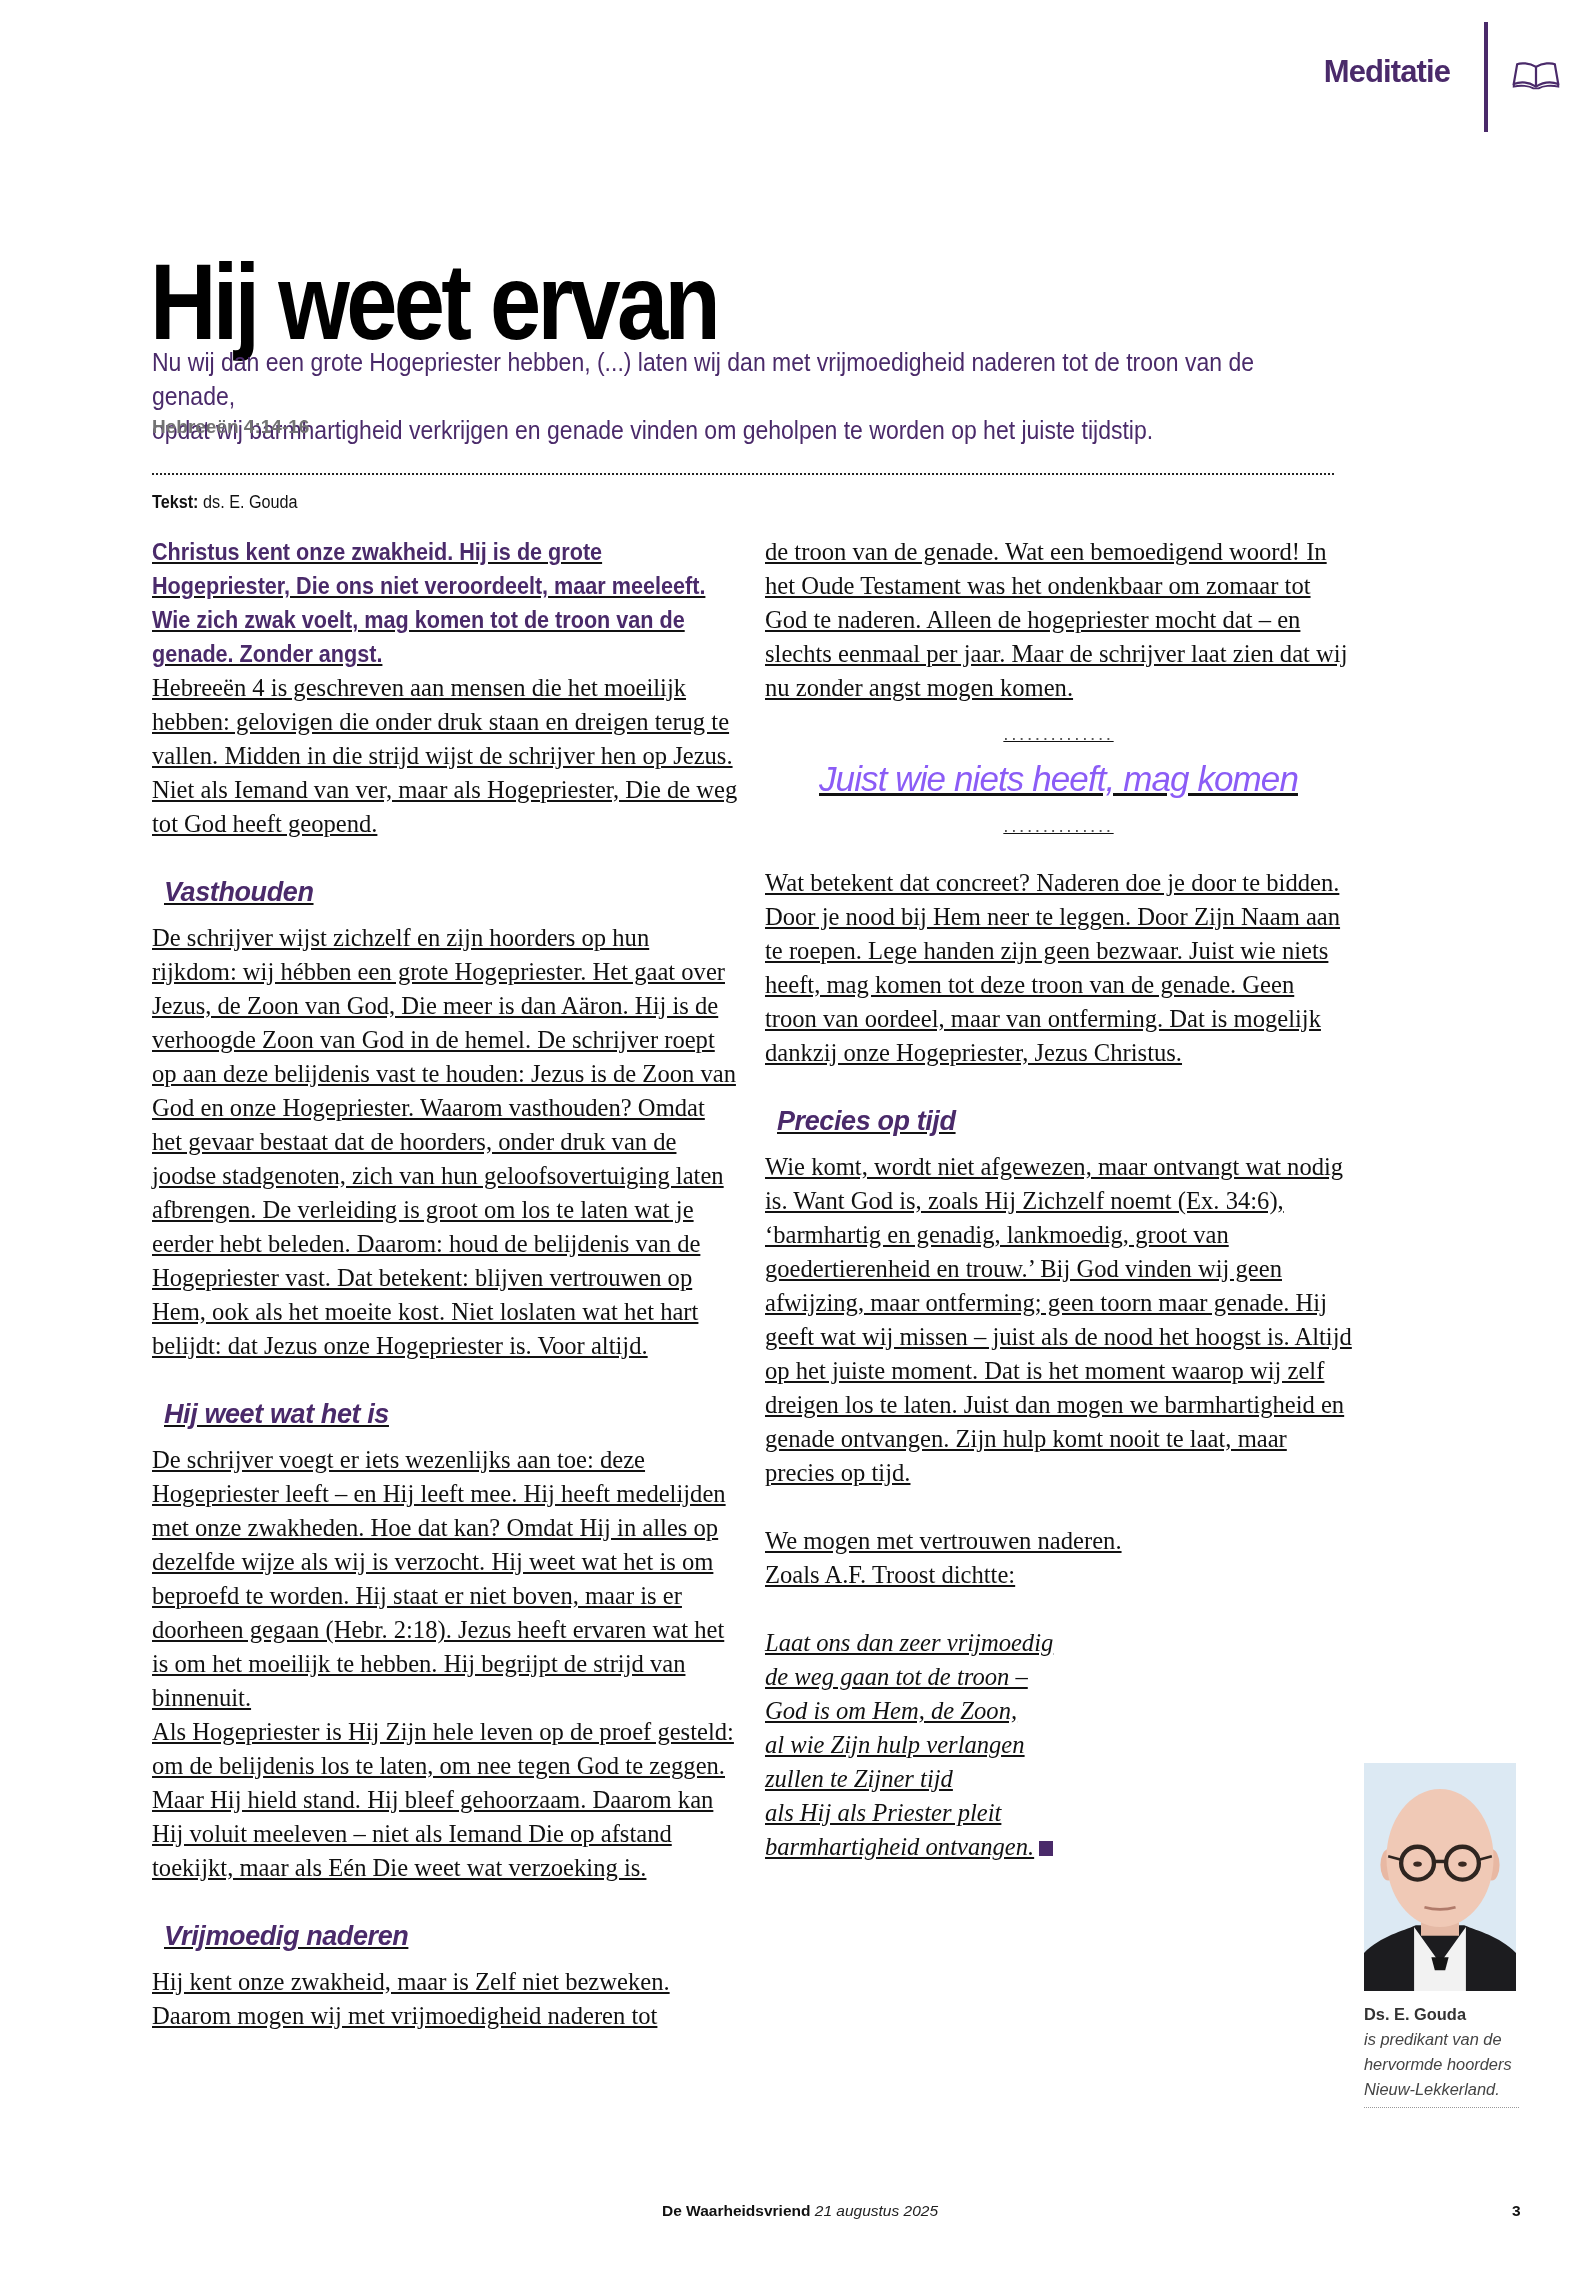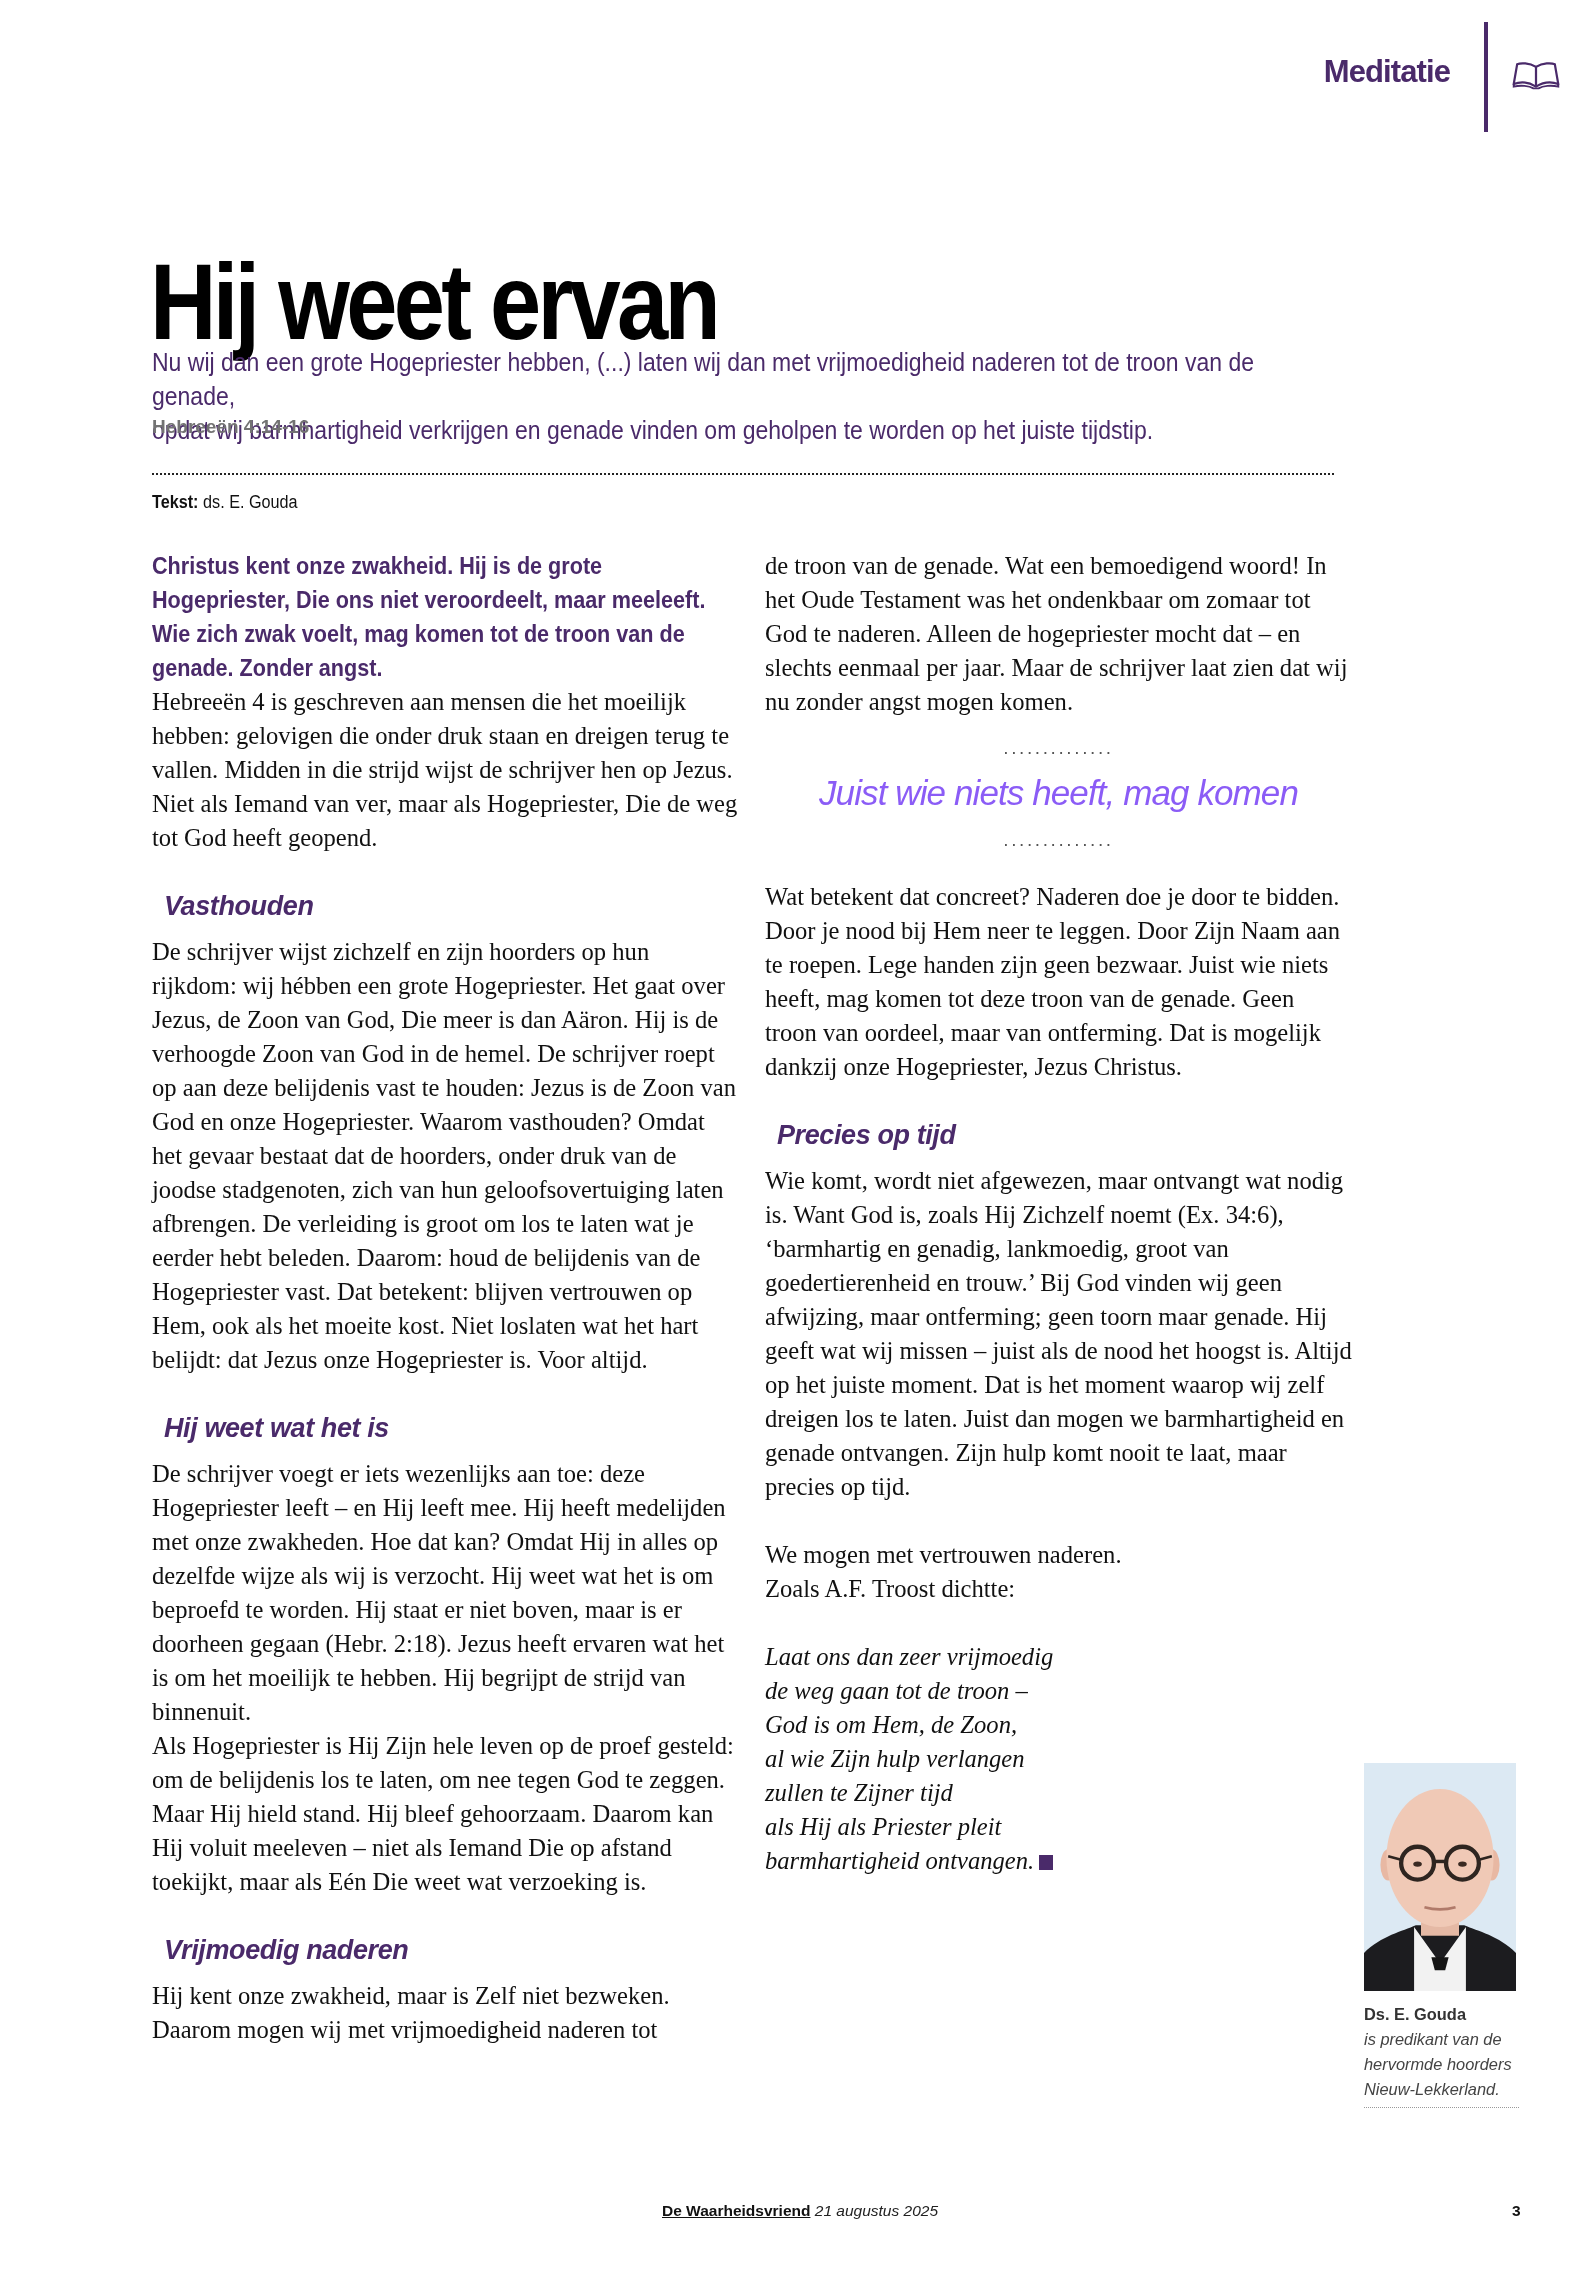--- a/index.html
+++ b/index.html
@@ -18,21 +18,21 @@
   
   .intro { position: absolute; top: 345px; left: 152px; width: 1208px; font-family: "Liberation Sans", sans-serif;
     font-size: 25px; line-height: 34px; color: #4a2a6a; transform: scaleX(0.92); transform-origin: left top; }
   .intro-ref { position: absolute; top: 416px; left: 152px; font-family: "Liberation Sans", sans-serif; font-weight: bold;
     font-size: 19px; color: #737373; }
   .dotted-rule { position: absolute; top: 473px; left: 152px; width: 1182px; height: 0; border-top: 2.6px dotted #222; }
   .byline { position: absolute; top: 492px; left: 152px; font-family: "Liberation Sans", sans-serif; font-size: 18px; color: #111; transform: scaleX(0.9); transform-origin: left top; }
   .byline b { font-weight: bold; }
 
   
-  .col { position: absolute; top: 549px; width: 587px; font-family: "Liberation Serif", serif; font-size: 24.6px; line-height: 34px; color: #111; }
+  .col { position: absolute; top: 535px; width: 587px; font-family: "Liberation Serif", serif; font-size: 24.6px; line-height: 34px; color: #111; text-decoration: underline; }
   .col-left { left: 152px; }
   .col-right { left: 765px; }
   .lead { font-family: "Liberation Sans", sans-serif; font-weight: bold; font-size: 24px; line-height: 34px; color: #4a2a6a;
     margin: 0 0 34px 0; transform: scaleX(0.9); transform-origin: left top; width: 656px; }
   .col p { margin: 0; }
   .col .gap { margin-bottom: 34px; }
   .subhead { font-family: "Liberation Sans", sans-serif; font-style: italic; font-weight: bold; font-size: 27px; line-height: 34px;
     color: #4a2a6a; margin: 12px; letter-spacing: -0.4px; }
   .col .sect-gap { margin-top: 26px; }
 
@@ -48,21 +48,21 @@
   
   .photo { position: absolute; top: 1763px; left: 1364px; width: 152px; height: 228px; background: #dde9f3; overflow: hidden; }
   .caption { position: absolute; top: 2002px; left: 1364px; width: 164px; font-family: "Liberation Sans", sans-serif; font-size: 16.4px;
     line-height: 25px; color: #444; }
   .caption .name { font-weight: bold; color: #333; }
   .caption .role { font-style: italic; }
   .caption-rule { position: absolute; top: 2107px; left: 1364px; width: 155px; border-top: 1.7px dotted #999; }
 
   
   .footer { position: absolute; top: 2202px; left: 662px; font-family: "Liberation Sans", sans-serif; font-size: 15.5px; color: #111; }
-  .footer b { font-weight: bold; text-decoration: underline; }
+  .footer b { font-weight: bold; }
   .footer i { font-style: italic; color: #222; }
   .page-num { position: absolute; top: 2202px; left: 1512px; font-family: "Liberation Sans", sans-serif; font-size: 15.5px; font-weight: bold; color: #111; }
 </style>
 </head>
 <body>
 
 <div class="section-label">Meditatie</div>
 <div class="header-rule"></div>
 <svg class="book-icon" viewBox="0 0 56 36">
   <path d="M28 8 C20 3 10 3 6 5 L2 28 C10 25 20 26 28 31 C36 26 46 25 54 28 L50 5 C46 3 36 3 28 8 Z" fill="none" stroke="#4a2a6a" stroke-width="2.6" stroke-linejoin="round"></path>

